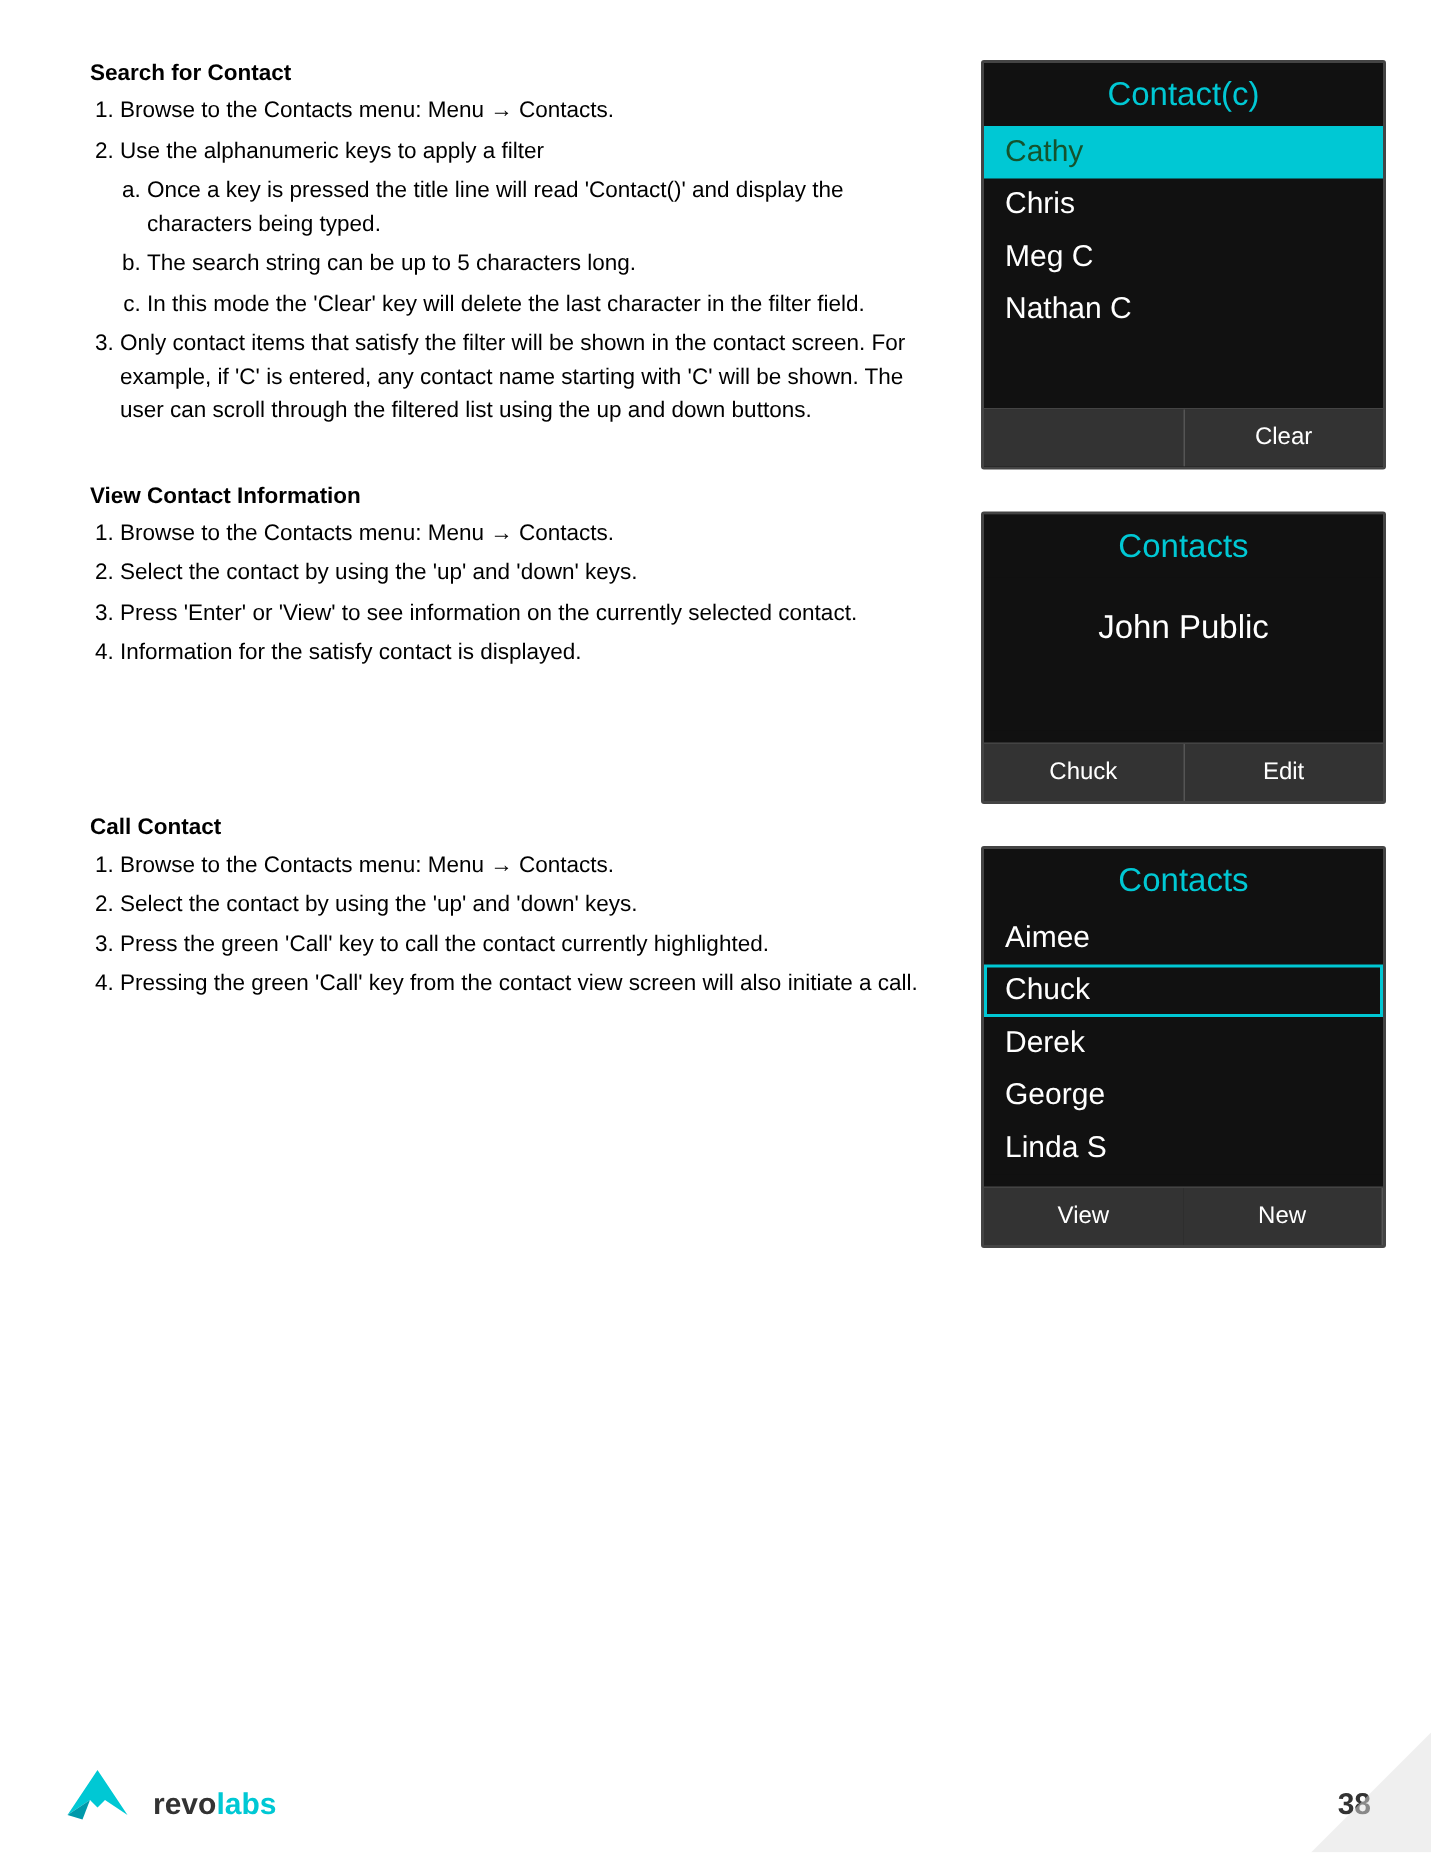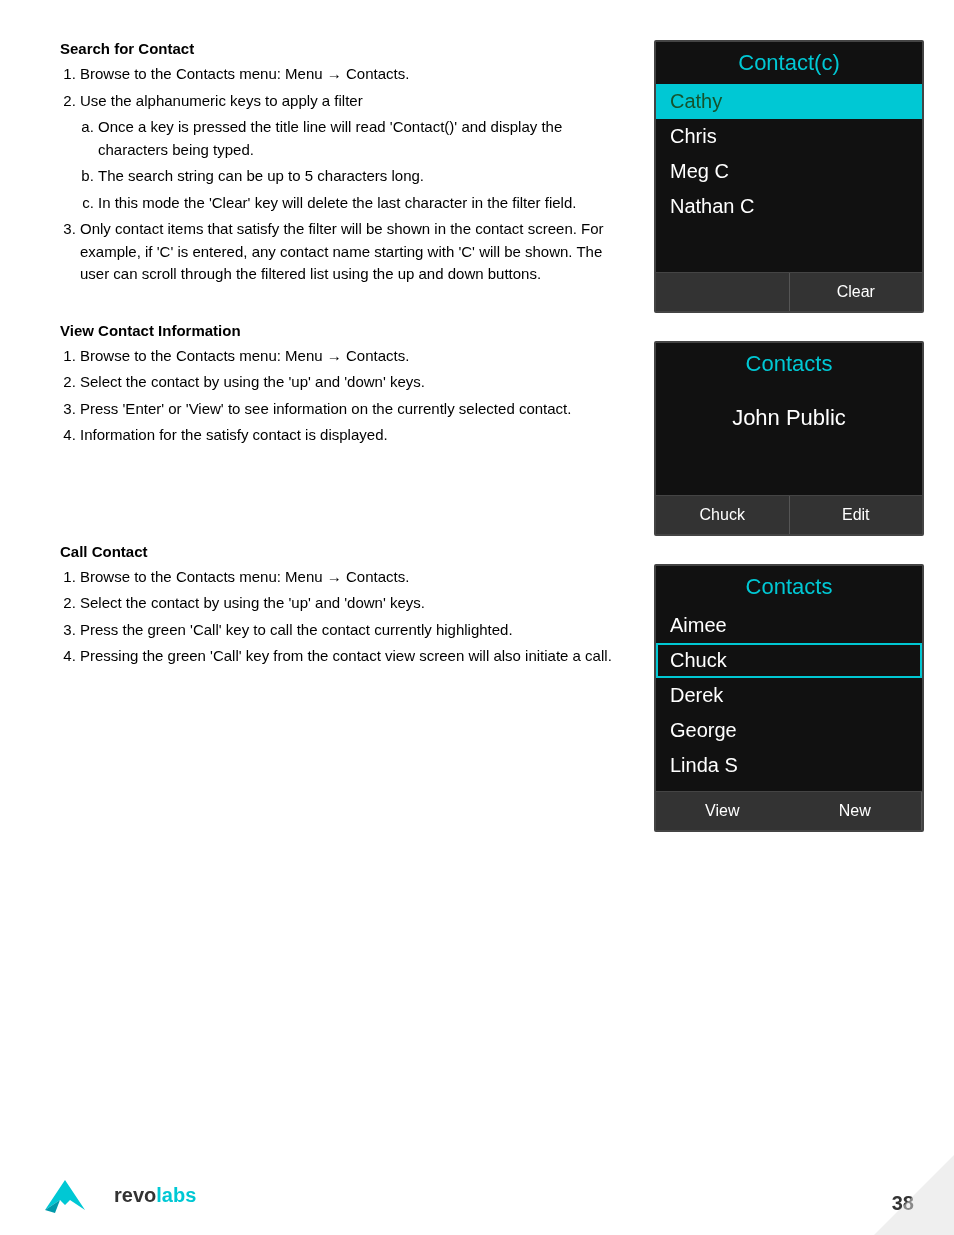--- a/index.html
+++ b/index.html
@@ -156,22 +156,22 @@
       bottom: 20px;
       left: 40px;
       right: 40px;
       display: flex;
       align-items: flex-end;
       justify-content: space-between;
     }
 
     .logo-area {
       display: flex;
-      align-items: center;
-      gap: 24px;
+      align-items: flex-end;
+      gap: 12px;
     }
 
     .logo-icon {
       width: 50px;
       height: 40px;
     }
 
     .logo-text {
       font-size: 20px;
       font-weight: bold;

